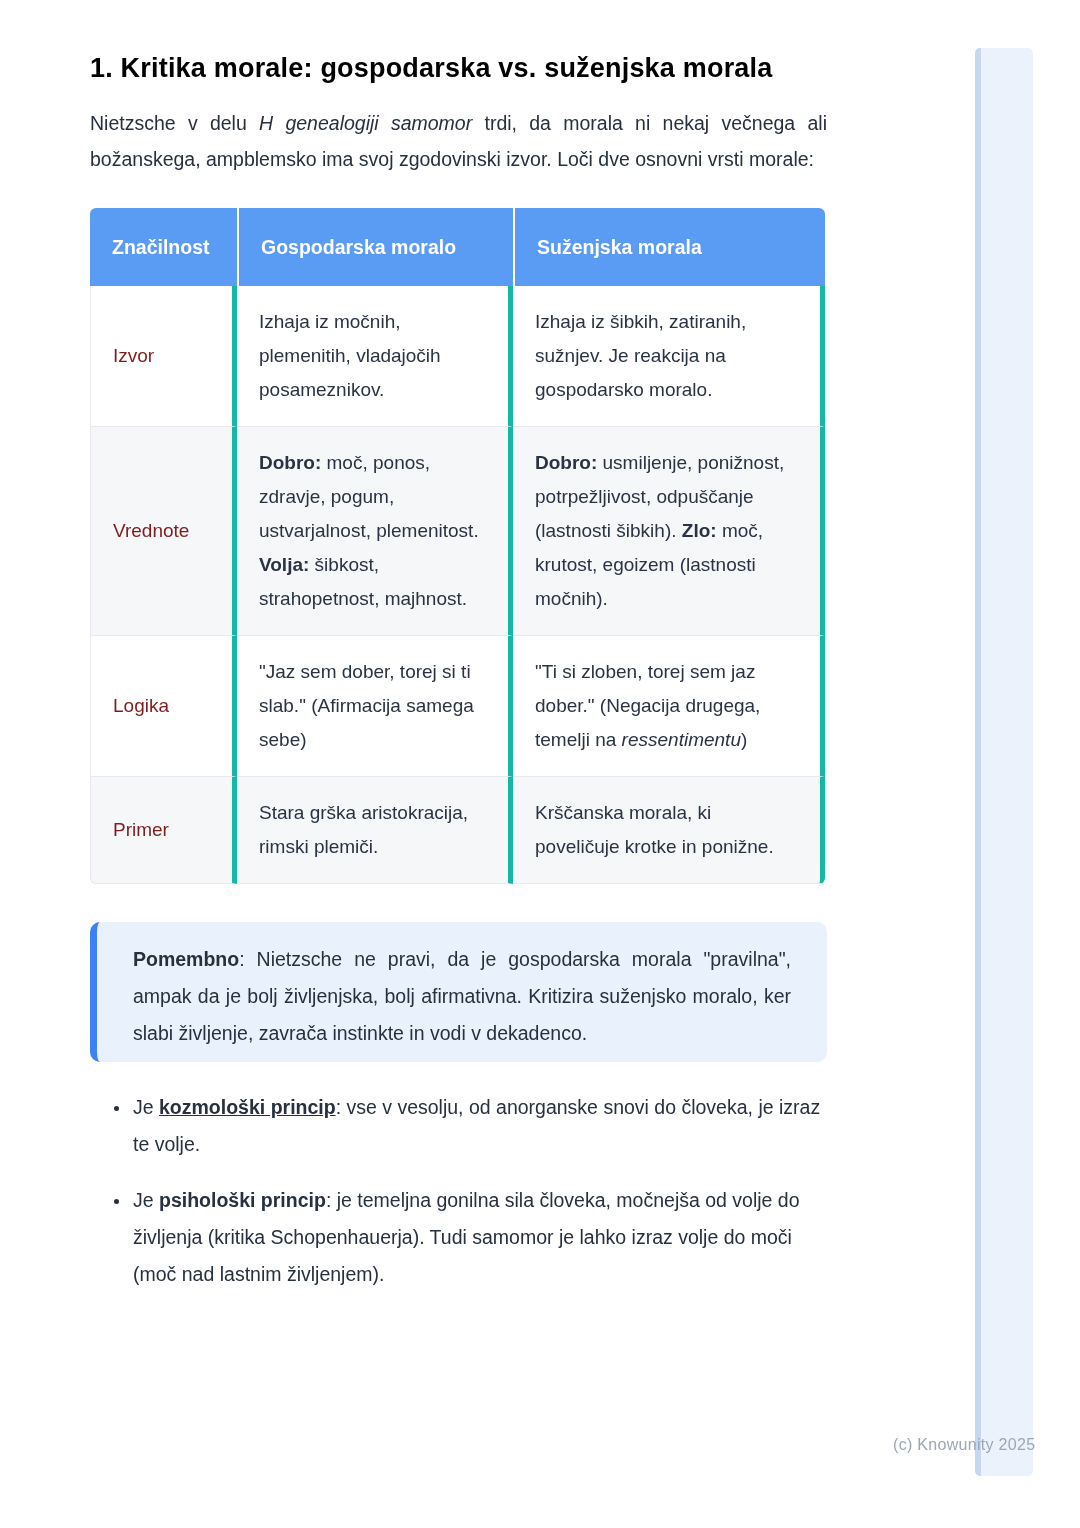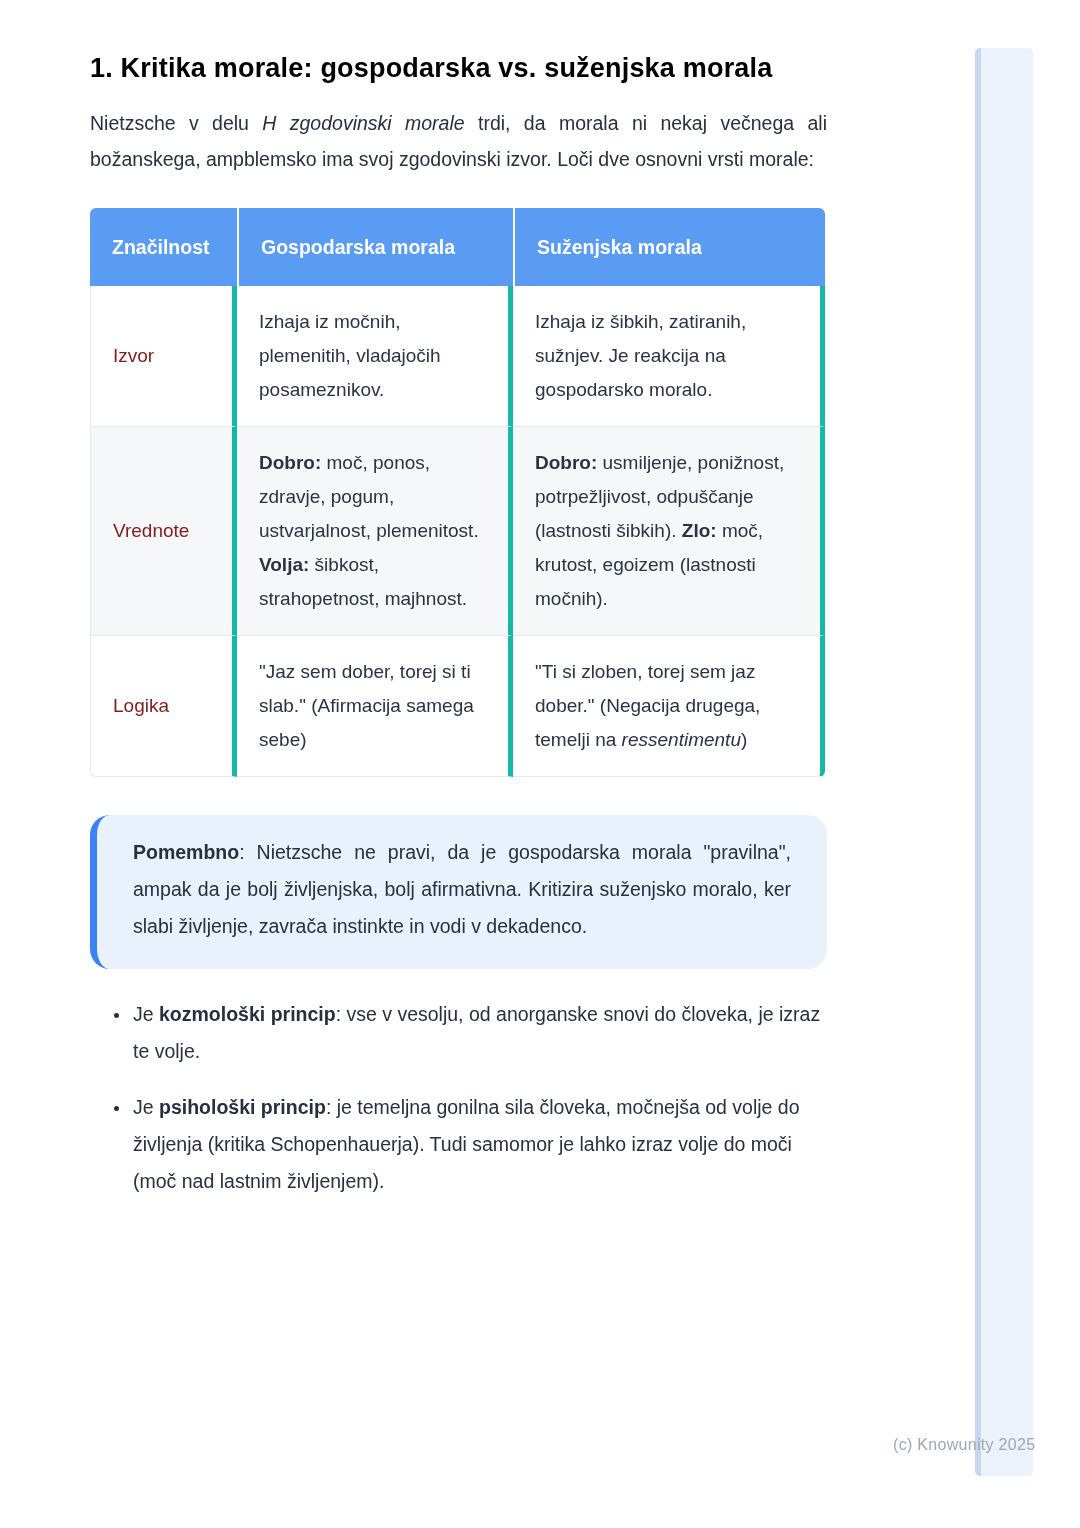--- a/index.html
+++ b/index.html
@@ -85,22 +85,22 @@
   .cmp-table td:first-child { border-left: 1px solid #e7e9ee; font-weight: 400; color: #7f1d1d; }
   .cmp-table tbody tr:nth-child(even) td { background: #f6f7f9; }
   .cmp-table tbody tr:last-child td:first-child { border-bottom-left-radius: 6px; }
   .cmp-table tbody tr:last-child td:last-child  { border-bottom-right-radius: 6px; }
 
   
   .callout {
     margin-top: 38px;
     background: #e9f1fc;
     border-left: 7px solid #3d82f5;
-    border-radius: 20px;
-    padding: 19px 36px 24px 36px;
+    border-radius: 10px;
+    padding: 19px 36px 10px 36px;
   }
   .callout p {
     font-size: 19.5px;
     line-height: 37px;
     text-align: justify;
     color: #27303f;
   }
 
   
   ul.bullets {
@@ -129,60 +129,65 @@
 </style>
 </head>
 <body>
 
 <div class="page-edge"></div>
 
 <main class="content">
 
   <h1 class="section-heading">1. Kritika morale: gospodarska vs. suženjska morala</h1>
 
-  <p class="para"><span>Nietzsche v delu </span><span style="font-style: italic;">H zgodovinski morale</span><span> trdi, da morala ni nekaj večnega ali božanskega, ampblemsko ima svoj zgodovinski izvor. Loči dve osnovni vrsti morale:</span></p>
+  <p class="para"><span>Nietzsche v delu </span><span style="font-style: italic;">H genealogiji samomor</span><span> trdi, da morala ni nekaj večnega ali božanskega, ampblemsko ima svoj zgodovinski izvor. Loči dve osnovni vrsti morale:</span></p>
 
   <table class="cmp-table">
     <colgroup>
         <col class="c1">
         <col class="c2">
         <col class="c3">
       </colgroup>
     <thead>
       <tr>
         <th>Značilnost</th>
-        <th>Gospodarska morala</th>
+        <th>Gospodarska moralo</th>
         <th>Suženjska morala</th>
       </tr>
     </thead>
     <tbody>
       <tr>
         <td>Izvor</td>
         <td><span>Izhaja iz močnih, plemenitih, vladajočih posameznikov.</span></td>
         <td><span>Izhaja iz šibkih, zatiranih, sužnjev. Je reakcija na gospodarsko moralo.</span></td>
       </tr>
       <tr>
         <td>Vrednote</td>
         <td><span style="font-weight: 700;">Dobro:</span><span> moč, ponos, zdravje, pogum, ustvarjalnost, plemenitost. </span><span style="font-weight: 700;">Volja:</span><span> šibkost, strahopetnost, majhnost.</span></td>
         <td><span style="font-weight: 700;">Dobro:</span><span> usmiljenje, ponižnost, potrpežljivost, odpuščanje (lastnosti šibkih). </span><span style="font-weight: 700;">Zlo:</span><span> moč, krutost, egoizem (lastnosti močnih).</span></td>
       </tr>
       <tr>
         <td>Logika</td>
         <td><span>"Jaz sem dober, torej si ti slab." (Afirmacija samega sebe)</span></td>
         <td><span>"Ti si zloben, torej sem jaz dober." (Negacija drugega, temelji na </span><span style="font-style: italic;">ressentimentu</span><span>)</span></td>
       </tr>
+      <tr>
+        <td>Primer</td>
+        <td><span>Stara grška aristokracija, rimski plemiči.</span></td>
+        <td><span>Krščanska morala, ki poveličuje krotke in ponižne.</span></td>
+      </tr>
     </tbody>
   </table>
 
   <div class="callout">
     <p><span style="font-weight: 700;">Pomembno</span><span>: Nietzsche ne pravi, da je gospodarska morala "pravilna", ampak da je bolj življenjska, bolj afirmativna. Kritizira suženjsko moralo, ker slabi življenje, zavrača instinkte in vodi v dekadenco.</span></p>
   </div>
 
 
 
   <ul class="bullets">
-    <li><span>Je </span><span style="font-weight: 700;">kozmološki princip</span><span>: vse v vesolju, od anorganske snovi do človeka, je izraz te volje.</span></li>
+    <li><span>Je </span><span style="font-weight: 700; text-decoration: underline;">kozmološki princip</span><span>: vse v vesolju, od anorganske snovi do človeka, je izraz te volje.</span></li>
     <li><span>Je </span><span style="font-weight: 700;">psihološki princip</span><span>: je temeljna gonilna sila človeka, močnejša od volje do življenja (kritika Schopenhauerja). Tudi samomor je lahko izraz volje do moči (moč nad lastnim življenjem).</span></li>
   </ul>
 
 </main>
 
 <div class="copyright">(c) Knowunity 2025</div>
 
 </body></html>

